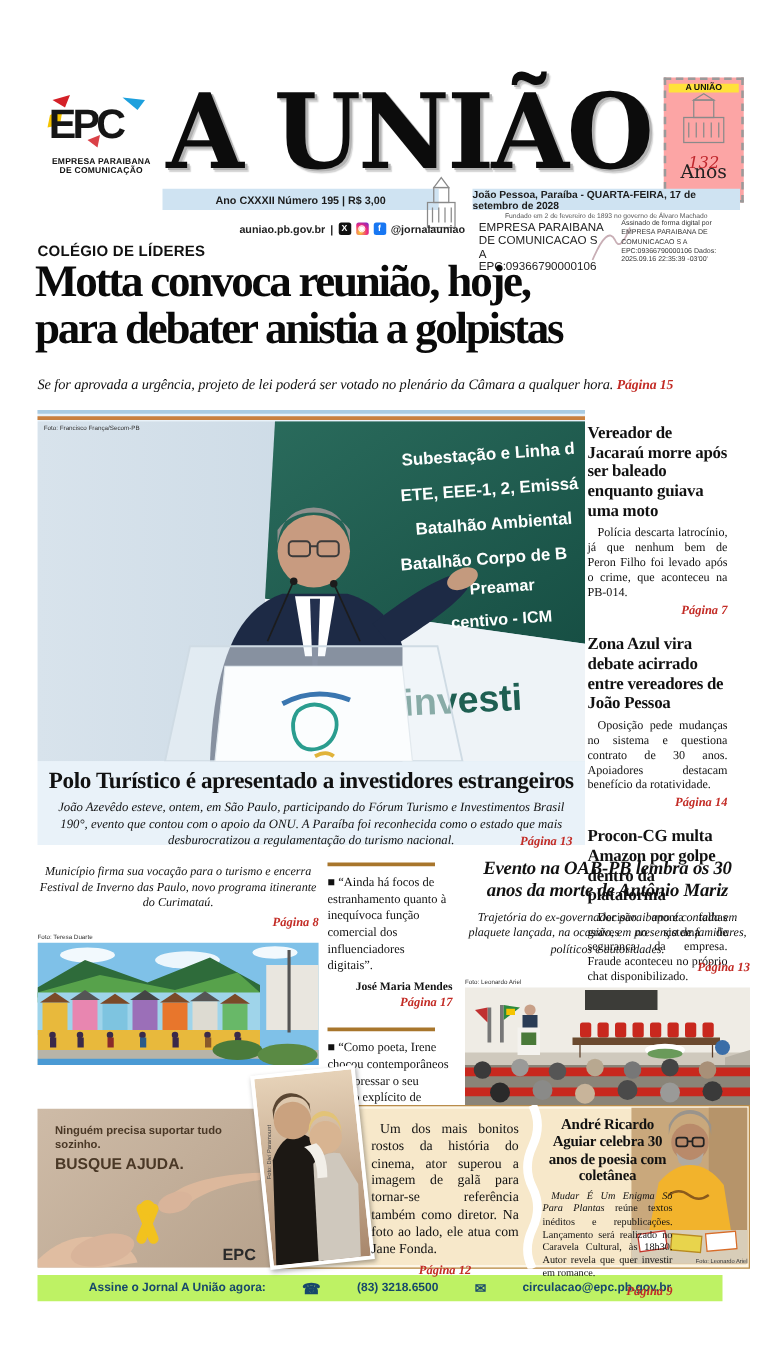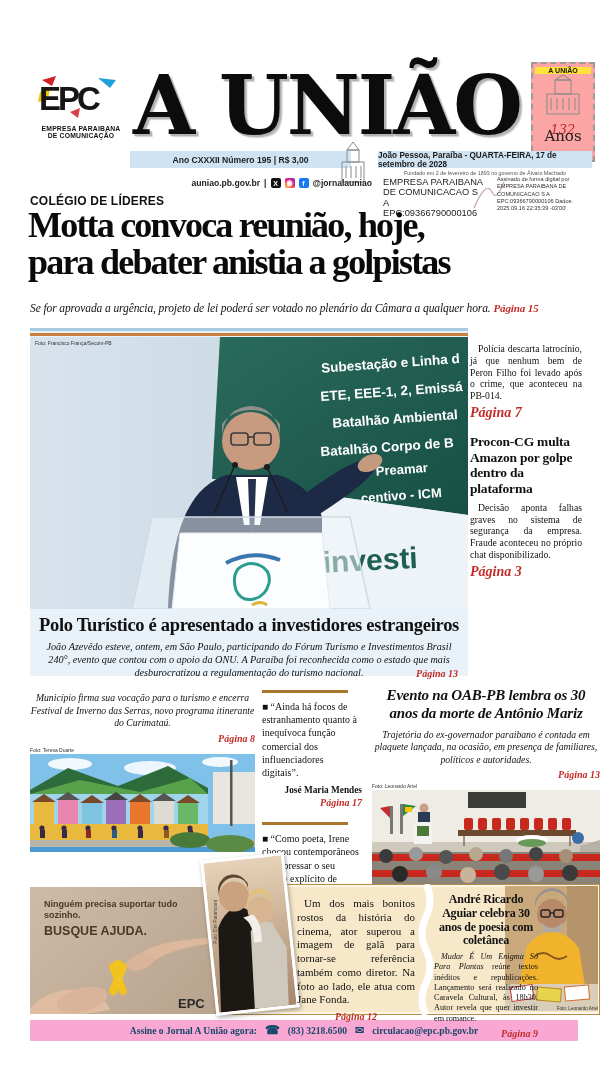--- a/index.html
+++ b/index.html
@@ -36,21 +36,21 @@
   .main-block { background:#e9f2f9; }
   .rule-b { background:#a9cbe2; height:3px; }
   .rule-o { background:#c9803f; height:2.5px; }
   .main-head { font-weight:bold; font-size:18.5px; text-align:center; letter-spacing:-.3px; }
   .main-cap { font-style:italic; font-size:10.2px; line-height:1.28; text-align:center; }
   .credit { font-family:"Liberation Sans", sans-serif; font-size:5px; color:#333; }
 
   .brief { margin-bottom:13px; }
   .brief h3 { font-weight:bold; font-size:13.5px; line-height:1.16; letter-spacing:-.2px; }
   .brief p { font-size:9.7px; line-height:1.22; text-indent:8px; text-align:justify; margin-top:5px; }
-  .brief .pagina { display:block; text-align:left; font-size:14px; margin-top:3px; }
+  .brief .pagina { display:block; text-align:right; font-size:10px; margin-top:3px; }
 
   .feat-h { font-weight:bold; font-style:italic; font-size:15px; line-height:1.22; text-align:center; letter-spacing:-.2px; }
   .feat-d { font-style:italic; font-size:9.7px; line-height:1.3; text-align:center; margin-top:6px; }
   .feat-pg { display:block; text-align:right; font-size:10px; margin-top:3px; }
 
   .q-rule { height:3px; background:#a8762c; width:86px; }
   .q-text { font-size:10px; line-height:1.32; margin-top:7px; }
   .q-author { font-weight:bold; font-size:9.3px; text-align:right; margin-top:6px; }
   .q-pg { display:block; text-align:right; font-size:10px; margin-top:2px; }
 
@@ -58,22 +58,22 @@
   .ad-t1 { font-family:"Liberation Sans", sans-serif; font-weight:bold; font-size:9px; line-height:1.25; }
   .ad-t2 { font-family:"Liberation Sans", sans-serif; font-weight:900; font-size:12.5px; margin-top:2px; }
 
   .bottom-box { background:#f7e8ca; border:1px solid #b98c4a; box-shadow:inset 0 0 0 2px #fdf6e7; }
   .bb-h { font-weight:bold; font-size:12.5px; line-height:1.15; text-align:center; letter-spacing:-.2px; }
   .bb-p { font-size:11px; line-height:1.25; text-align:justify; text-indent:7px; margin-top:4px; }
   .bb-pg { display:block; text-align:center; font-size:10px; margin-top:4px; }
 
   .photo-frame { background:#fff; box-shadow:1px 2px 4px rgba(0,0,0,.35); padding:3px; }
 
-  .footer-bar { background:#f9a8d4; display:flex; align-items:center; justify-content:center; gap:8px;
-                font-family:Liberation Serif, serif; font-weight:bold; font-size:9.6px; color:#17486b; }
+  .footer-bar { background:#bef264; display:flex; align-items:center; justify-content:center; gap:29px;
+                font-family:Liberation Sans, sans-serif; font-weight:bold; font-size:9.6px; color:#17486b; }
   .vcredit { font-family:"Liberation Sans", sans-serif; font-size:4.6px; color:#444;
              writing-mode:vertical-rl; transform:rotate(180deg); }
 </style>
 </head>
 <body>
 
 <div class="page">
 
   <div class="abs" style="left:36px; top:74px; width:90px;">
     <svg width="88" height="46" viewBox="0 0 88 46">
@@ -196,38 +196,44 @@
         <polygon points="122,180 320,180 340,272 102,272" fill="rgba(242,247,251,0.5)" stroke="#cfdbe4" stroke-width="1.5"></polygon>
         <polygon points="150,196 292,196 300,272 142,272" fill="#fbfdfe" stroke="#e2e9ee"></polygon>
         <path d="M196,226 Q222,212 250,223" stroke="#3a76b0" stroke-width="4" fill="none"></path>
         <path d="M208,232 q11,-9 23,-3 q10,5 8,17 q-3,13 -15,16 q-13,3 -18,-9 q-4,-13 2,-21 z" fill="none" stroke="#2a9d8f" stroke-width="3"></path>
         <path d="M222,268 q9,-5 15,0" stroke="#e0b33a" stroke-width="3" fill="none"></path>
       </svg>
       <div class="abs credit" style="left:5px; top:3px;">Foto: Francisco França/Secom-PB</div>
     </div>
 
     <div class="abs main-head" style="left:8px; top:287px; width:422px;">Polo Turístico é apresentado a investidores estrangeiros</div>
-    <div class="abs main-cap" style="left:10px; top:312px; width:418px;">João Azevêdo esteve, ontem, em São Paulo, participando do Fórum Turismo e Investimentos Brasil 240°, evento que contou com o apoio da ONU. A Paraíba foi reconhecida como o estado que mais desburocratizou a regulamentação do turismo nacional.</div>
+    <div class="abs main-cap" style="left:10px; top:312px; width:418px;">João Azevêdo esteve, ontem, em São Paulo, participando do Fórum Turismo e Investimentos Brasil 190°, evento que contou com o apoio da ONU. A Paraíba foi reconhecida como o estado que mais desburocratizou a regulamentação do turismo nacional.</div>
     <div class="abs pagina" style="right:10px; top:340px; font-size:10px;">Página 13</div>
   </div>
 
   <div class="abs" style="left:470px; top:338px; width:112px;">
     <div class="brief">
+      <h3>Vereador de Jacaraú morre após ser baleado enquanto guiava uma moto</h3>
       <p>Polícia descarta latrocínio, já que nenhum bem de Peron Filho foi levado após o crime, que aconteceu na PB-014.</p>
       <span class="pagina">Página 7</span>
+    </div>
+    <div class="brief">
+      <h3>Zona Azul vira debate acirrado entre vereadores de João Pessoa</h3>
+      <p>Oposição pede mudanças no sistema e questiona contrato de 30 anos. Apoiadores destacam benefício da rotatividade.</p>
+      <span class="pagina">Página 14</span>
     </div>
     <div class="brief">
       <h3>Procon-CG multa Amazon por golpe dentro da plataforma</h3>
       <p>Decisão aponta falhas graves no sistema de segurança da empresa. Fraude aconteceu no próprio chat disponibilizado.</p>
       <span class="pagina">Página 3</span>
     </div>
   </div>
 
   <div class="abs" style="left:30px; top:686px; width:225px;">
-    <div class="feat-d">Município firma sua vocação para o turismo e encerra Festival de Inverno das Serras, novo programa itinerante do Curimataú.</div>
+    <div class="feat-d">Município firma sua vocação para o turismo e encerra Festival de Inverno das Paulo, novo programa itinerante do Curimataú.</div>
     <span class="pagina feat-pg">Página 8</span>
     <div class="credit" style="margin-top:3px;">Foto: Teresa Duarte</div>
     <svg width="225" height="98" viewBox="0 0 225 98" style="display:block; margin-top:1px;">
       <rect width="225" height="98" fill="#7fc1e8"></rect>
       <ellipse cx="40" cy="10" rx="22" ry="6" fill="#fff" opacity=".9"></ellipse>
       <ellipse cx="120" cy="14" rx="26" ry="7" fill="#fff" opacity=".85"></ellipse>
       <ellipse cx="190" cy="8" rx="18" ry="5" fill="#fff" opacity=".9"></ellipse>
       <rect x="183" y="18" width="42" height="52" fill="#e9e6df"></rect>
       <rect x="200" y="6" width="2.5" height="66" fill="#555"></rect>
       <polygon points="0,36 38,14 88,32 138,12 178,34 178,44 0,44" fill="#2e6b3a"></polygon>

